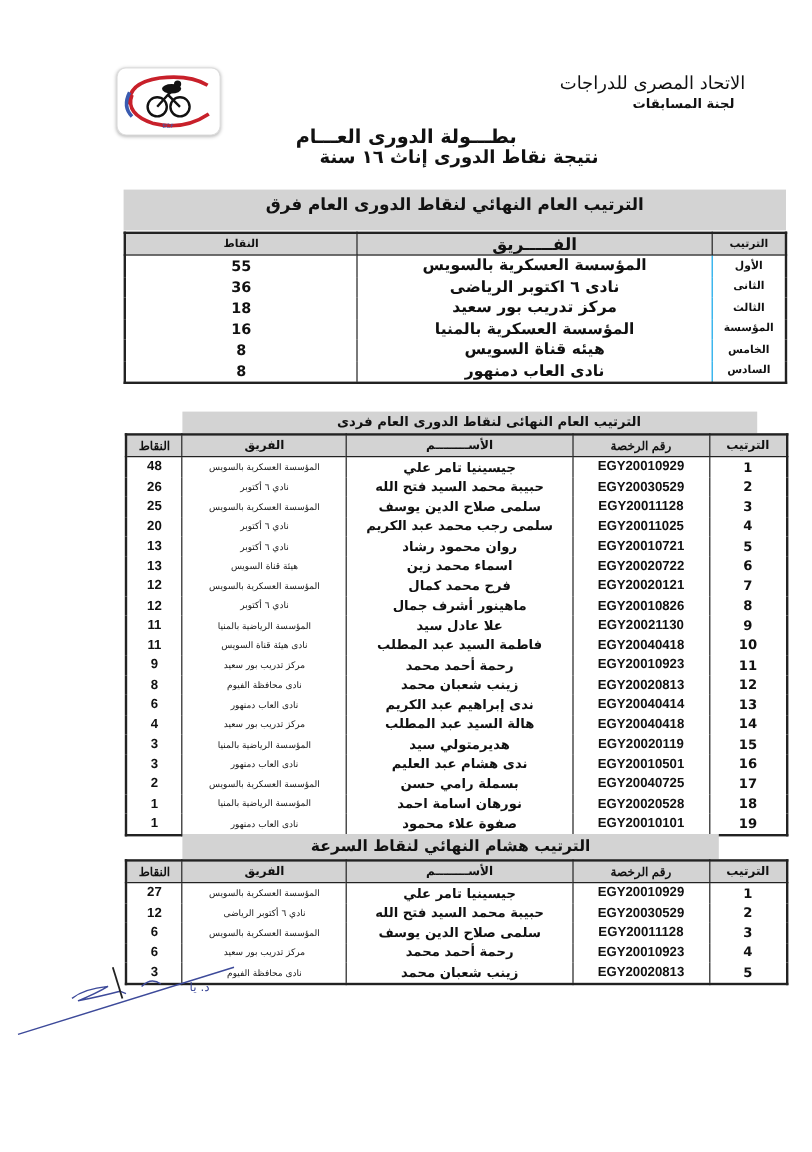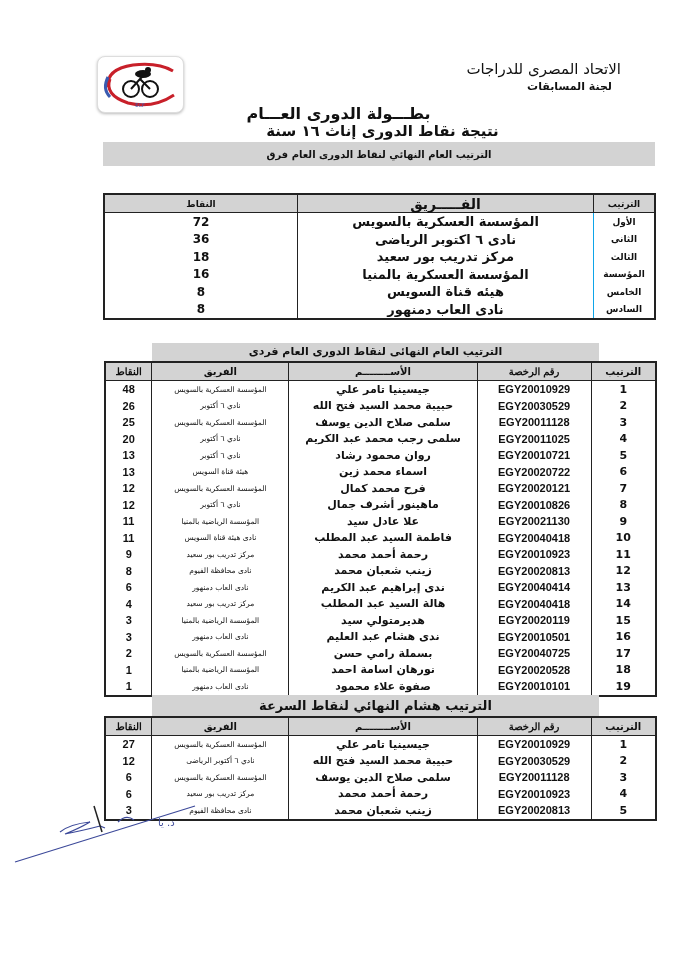--- a/index.html
+++ b/index.html
@@ -6,22 +6,22 @@
   body { width:677px; height:960px; background:#ffffff; position:relative; overflow:hidden;
          font-family:"DejaVu Sans", sans-serif; color:#111; }
   .abs { position:absolute; }
   .org-name { right:56px; top:60px; font-size:15px; font-weight:normal; direction:rtl; }
   .org-sub { right:65px; top:80px; font-size:11px; font-weight:bold; direction:rtl; }
   .logo { left:97px; top:56px; width:85px; height:55px; border:1px solid #ddd; border-radius:8px;
           box-shadow:0 1px 3px #bbb; background:#fff; }
   .title1 { left:0; width:677px; text-align:center; top:104px; font-size:16px; font-weight:bold; direction:rtl; }
   .title2 { left:0; width:677px; text-align:center; top:122px; font-size:15px; font-weight:bold; direction:rtl;margin-left:44px; }
   .banner { background:#d3d3d3; text-align:center; font-weight:bold; direction:rtl; }
-  .b1 { left:103px; top:142px; width:552px; height:24px; line-height:26px; font-size:10px; }
-  .b2 { left:152px; top:343px; width:447px; height:18px; line-height:18px; font-size:11px; }
+  .b1 { left:103px; top:158px; width:552px; height:34px; line-height:26px; font-size:14px; }
+  .b2 { left:152px; top:343px; width:447px; height:18px; line-height:18px; font-size:11px;padding-left:32px; }
   .b3 { left:152px; top:695px; width:447px; height:21px; line-height:21px; font-size:13px; }
   table { border-collapse:collapse; position:absolute; direction:rtl; }
   td, th { padding:0; text-align:center; }
   .t1 { left:103px; top:193px; width:553px; border:2px solid #222; }
   .t1 th { background:#d3d3d3; border:1px solid #222; height:17px; font-size:9px; }
   .t1 th.team-h { font-size:14px; }
   .t1 td { height:17.5px; font-size:12px; font-weight:bold; }
   .t1 td.rank { font-size:9px; font-weight:bold; border-left:1px solid #0ea5e9; border-right:none; }
   .t1 td.team { border-left:1px solid #222; border-right:1px solid #222; font-size:13px; }
   .t2 { left:104px; top:361px; width:553px; border:2px solid #222; }
@@ -64,21 +64,21 @@
     <tr>
       <th style="width:60px">الترتيب</th>
       <th class="team-h" style="width:295px">الفـــــريق</th>
       <th>النقاط</th>
     </tr>
   </thead>
   <tbody id="teams-body">
       <tr>
         <td class="rank">الأول</td>
         <td class="team">المؤسسة العسكرية بالسويس</td>
-        <td>72</td>
+        <td>55</td>
       </tr>
       <tr>
         <td class="rank">الثانى</td>
         <td class="team">نادى ٦ اكتوبر الرياضى</td>
         <td>36</td>
       </tr>
       <tr>
         <td class="rank">الثالث</td>
         <td class="team">مركز تدريب بور سعيد</td>
         <td>18</td>

